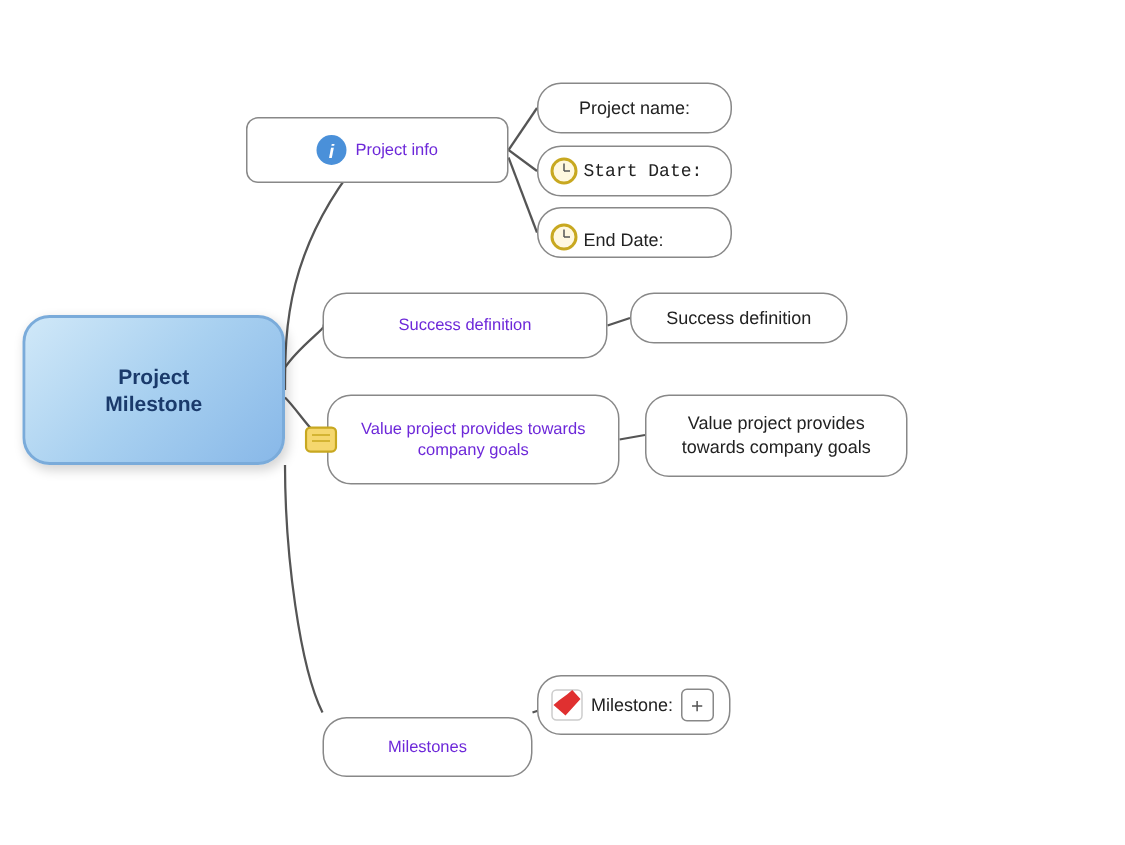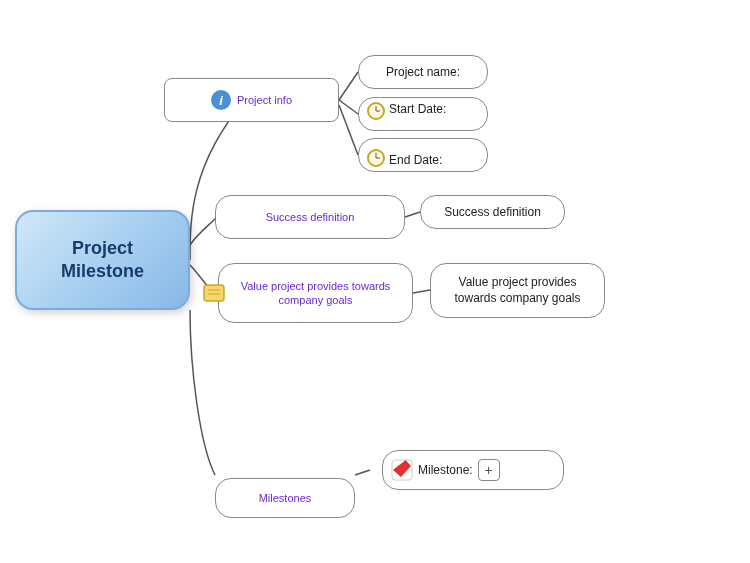--- a/index.html
+++ b/index.html
@@ -37,21 +37,21 @@
       border-radius: 18px;
       border: 2px solid #7aabda;
       display: flex;
       align-items: center;
       justify-content: center;
       text-align: center;
       box-shadow: 2px 3px 8px rgba(0,0,0,0.18);
     }
 
     .central-node span {
-      font-size: 18px;
+      font-size: 14px;
       font-weight: bold;
       color: #1a3a6b;
       line-height: 1.3;
     }
 
     
     .rect-node {
       background: #ffffff;
       border: 1.5px solid #888;
       border-radius: 16px;
@@ -195,23 +195,23 @@
 
     
     .milestones-node {
       left: 215px;
       top: 478px;
       width: 140px;
       height: 40px;
     }
 
     .milestone-item-node {
-      left: 382px;
+      left: 358px;
       top: 450px;
-      width: 182px;
+      width: 129px;
       height: 40px;
       display: flex;
       align-items: center;
       gap: 5px;
     }
 
     .checkmark-icon {
       width: 22px;
       height: 22px;
       flex-shrink: 0;
@@ -277,21 +277,21 @@
 
 <div class="node project-info-node">
   <div class="info-icon">i</div>
   <span class="node-label">Project info</span>
 </div>
 
 <div class="node rect-node project-name-node">
   <span class="node-label-sm">Project name:</span>
 </div>
 
-<div class="node rect-node start-date-node" style="display:flex;align-items:flex-start;justify-content:flex-start;padding:4px 8px;">
+<div class="node rect-node start-date-node" style="display:flex;align-items:center;justify-content:flex-start;padding:4px 8px;font-family:Liberation Mono, monospace;">
   <div class="clock-icon"></div>
   <span class="node-label-sm">Start Date:</span>
 </div>
 
 <div class="node rect-node end-date-node" style="display:flex;align-items:flex-end;justify-content:flex-start;padding:4px 8px;">
   <div class="clock-icon"></div>
   <span class="node-label-sm">End Date:</span>
 </div>
 
 <div class="node rect-node success-def-node">

